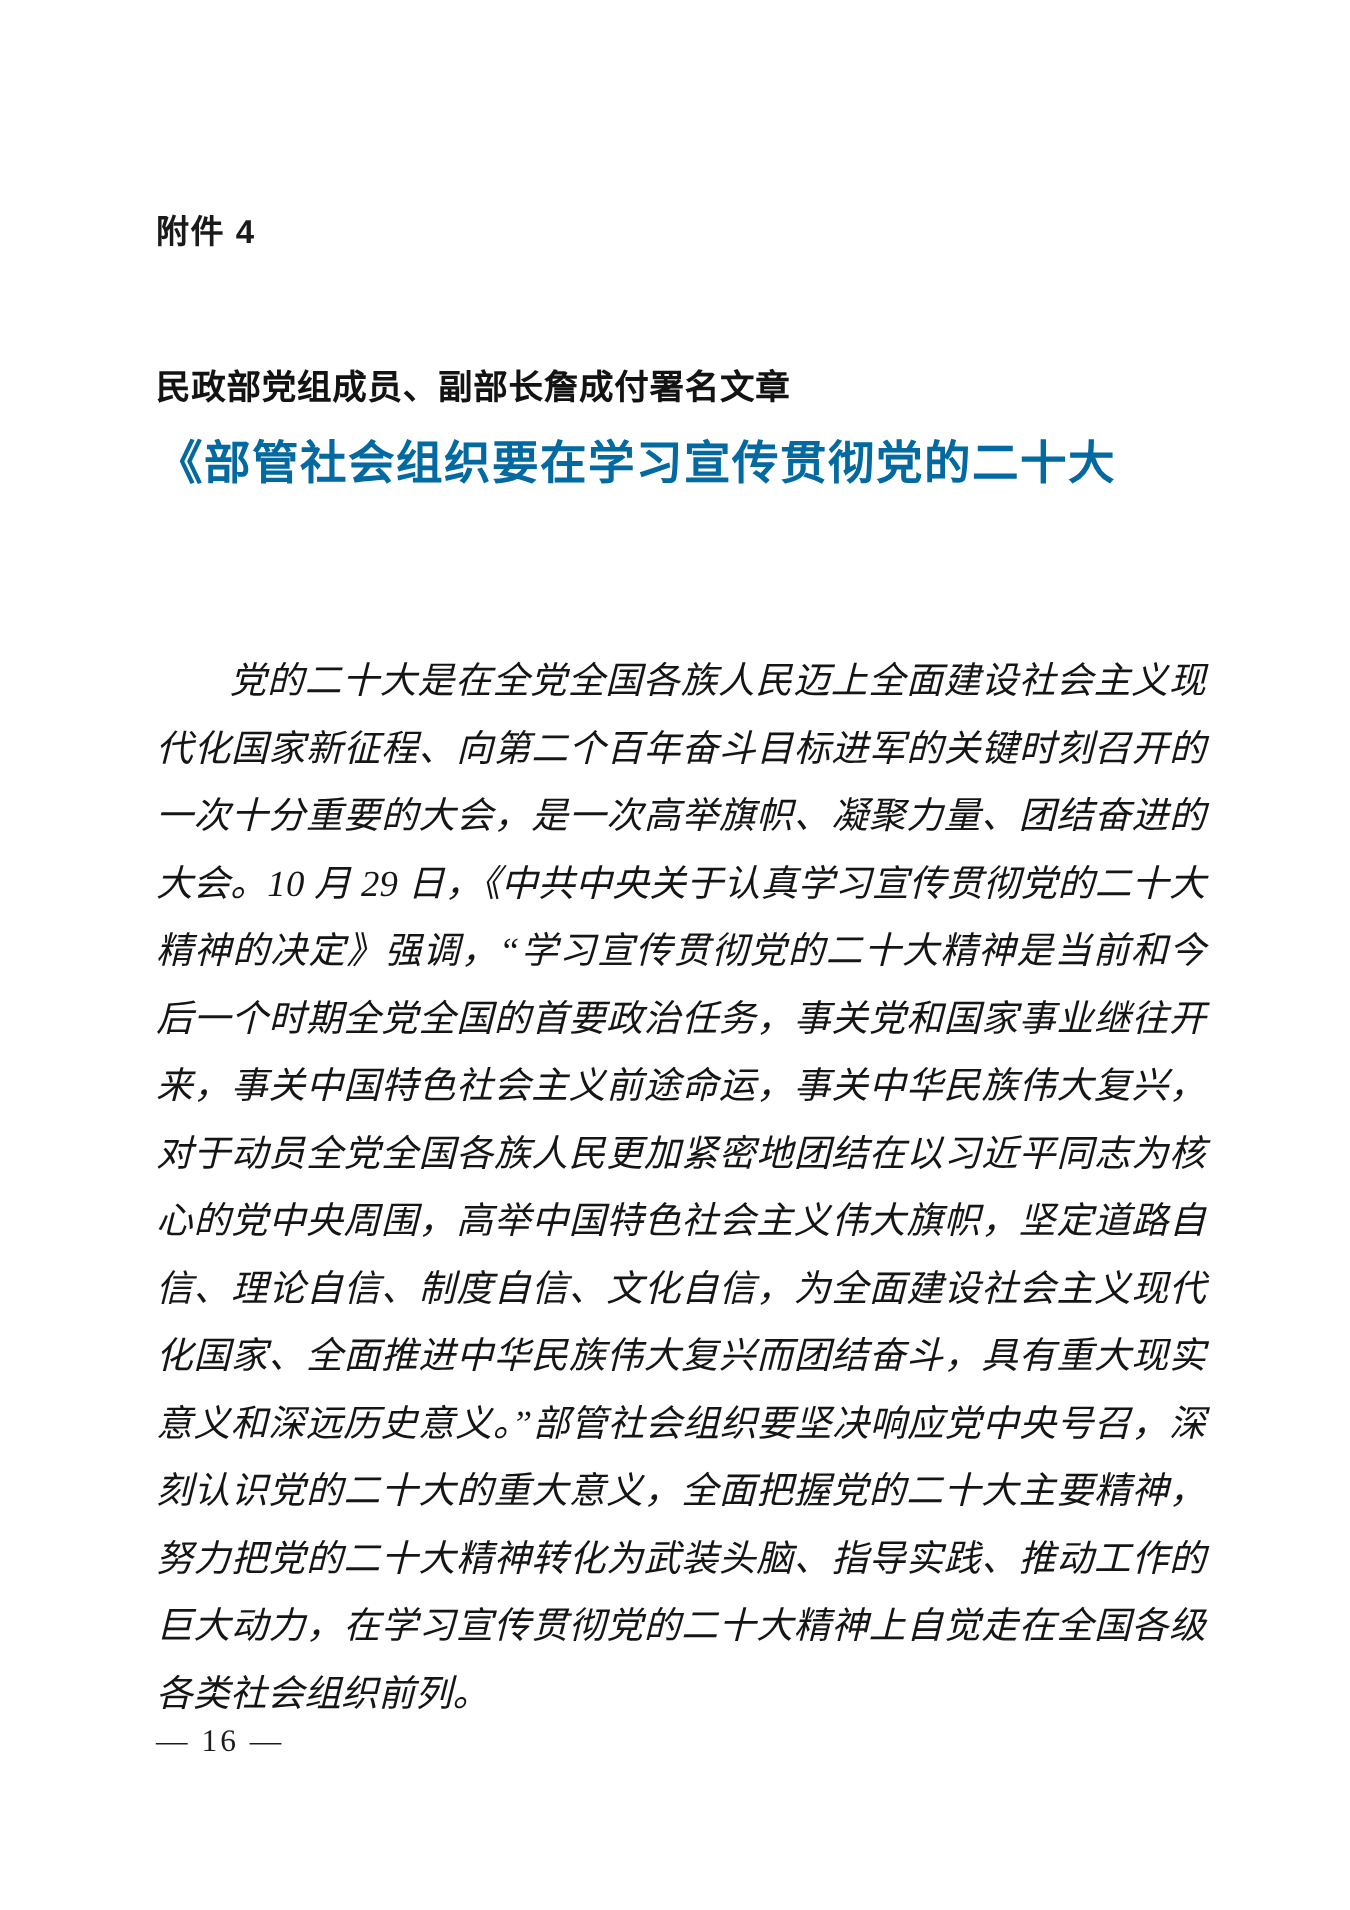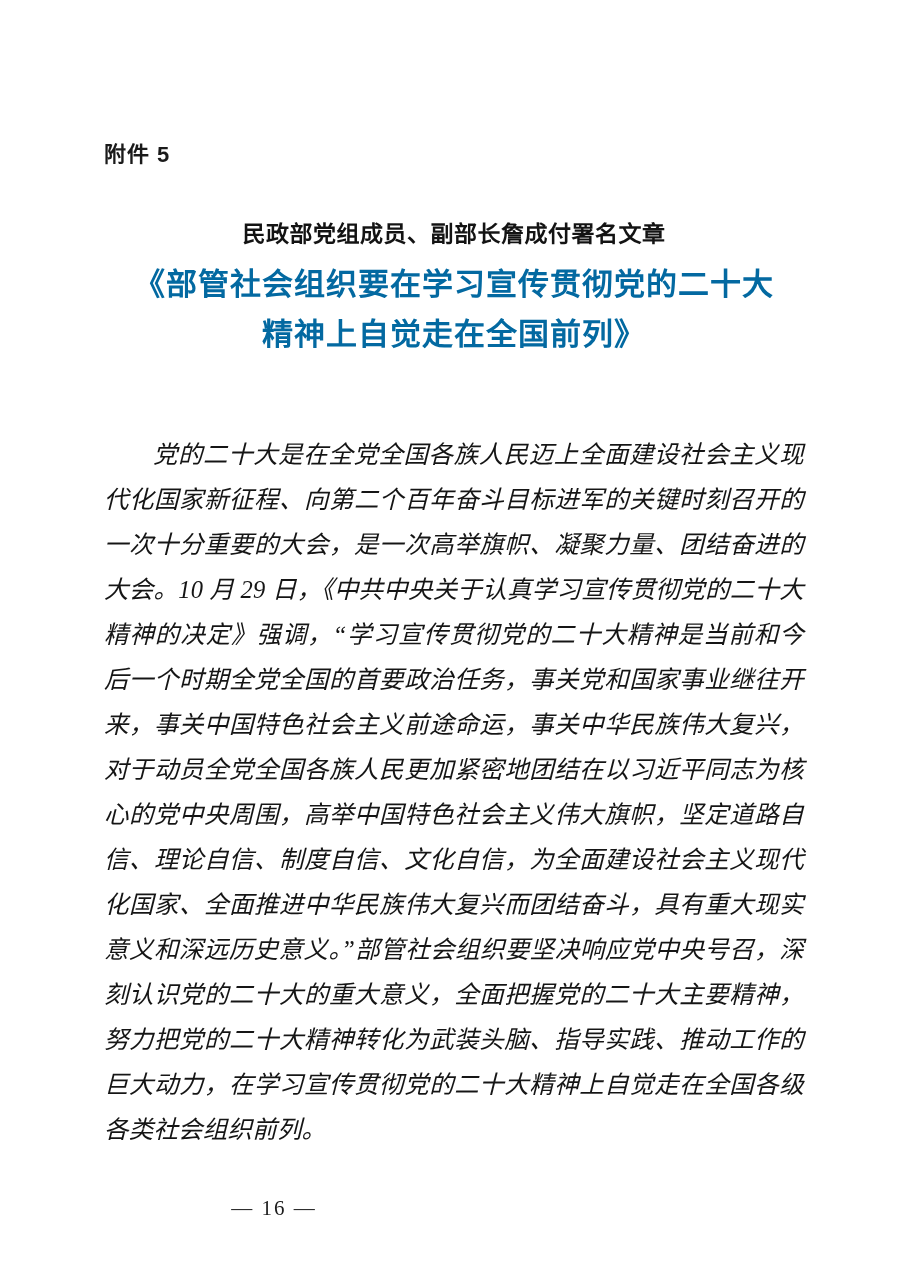--- a/index.html
+++ b/index.html
@@ -39,23 +39,23 @@
     font-family: "Liberation Sans", "DejaVu Sans", sans-serif;
     font-weight: bold;
     font-size: 22px;
     letter-spacing: 1px;
     color: #1a1a1a;
   }
 
   .title-block {
     position: absolute;
     left: 0;
-    top: 216px;
+    top: 240px;
     width: 700px;
-    text-align: center;
+    text-align: left;
   }
 
   .title-line-1 {
     font-family: "Liberation Sans", "DejaVu Sans", sans-serif;
     font-weight: bold;
     font-size: 23px;
     letter-spacing: 0.5px;
     line-height: 36px;
     color: #131313;
   }
@@ -91,42 +91,41 @@
 
   .body-text p {
     margin: 0;
     text-indent: 2em;
     font-style: italic;
   }
 
   .page-number {
     position: absolute;
     left: 0;
-    top: 1196px;
+    top: 1148px;
     width: 340px;
-    text-align: center;
+    text-align: left;
     font-family: "Liberation Serif", "DejaVu Serif", serif;
     font-size: 21px;
     color: #1c1c1c;
     letter-spacing: 2px;
   }
 </style>
 </head>
 <body>
 
 <div class="page">
   <div class="content">
 
-    <div class="attachment-label">附件 5</div>
+    <div class="attachment-label">附件 4</div>
 
     <div class="title-block">
       <div class="title-line-1">民政部党组成员、副部长詹成付署名文章</div>
       <div class="title-main">
         <div>《部管社会组织要在学习宣传贯彻党的二十大</div>
-        <div>精神上自觉走在全国前列》</div>
       </div>
     </div>
 
     <div class="body-text">
       <p>党的二十大是在全党全国各族人民迈上全面建设社会主义现代化国家新征程、向第二个百年奋斗目标进军的关键时刻召开的一次十分重要的大会，是一次高举旗帜、凝聚力量、团结奋进的大会。10 月 29 日，《中共中央关于认真学习宣传贯彻党的二十大精神的决定》强调，“学习宣传贯彻党的二十大精神是当前和今后一个时期全党全国的首要政治任务，事关党和国家事业继往开来，事关中国特色社会主义前途命运，事关中华民族伟大复兴，对于动员全党全国各族人民更加紧密地团结在以习近平同志为核心的党中央周围，高举中国特色社会主义伟大旗帜，坚定道路自信、理论自信、制度自信、文化自信，为全面建设社会主义现代化国家、全面推进中华民族伟大复兴而团结奋斗，具有重大现实意义和深远历史意义。”部管社会组织要坚决响应党中央号召，深刻认识党的二十大的重大意义，全面把握党的二十大主要精神，努力把党的二十大精神转化为武装头脑、指导实践、推动工作的巨大动力，在学习宣传贯彻党的二十大精神上自觉走在全国各级各类社会组织前列。</p>
     </div>
 
     <div class="page-number">— 16 —</div>
 
   </div>

